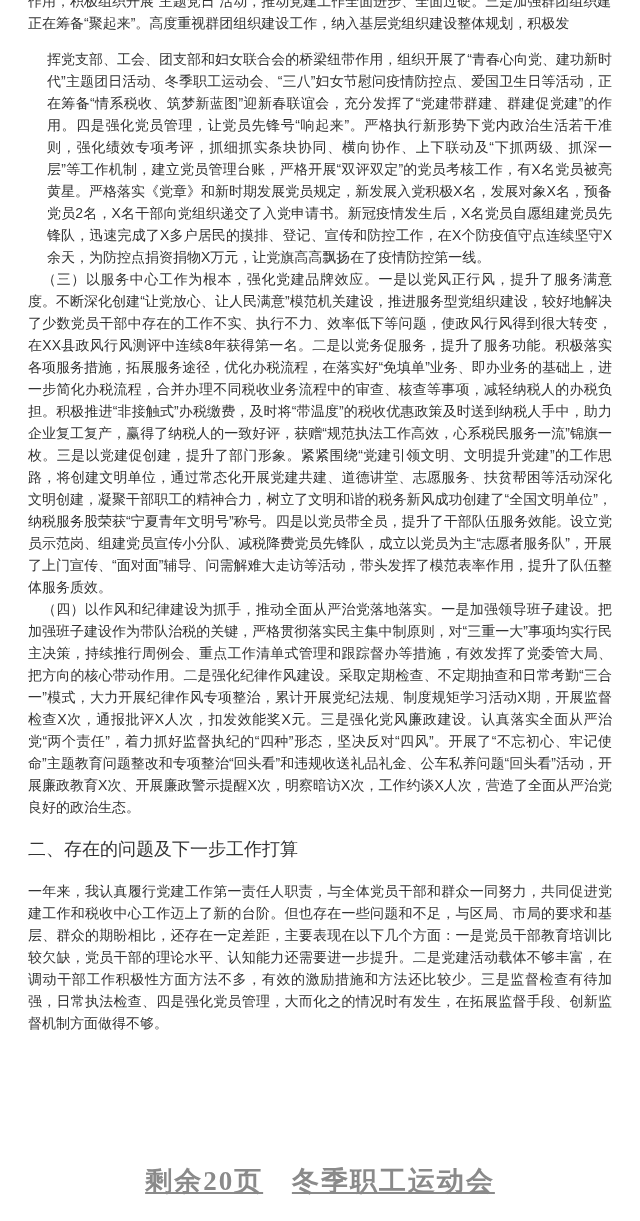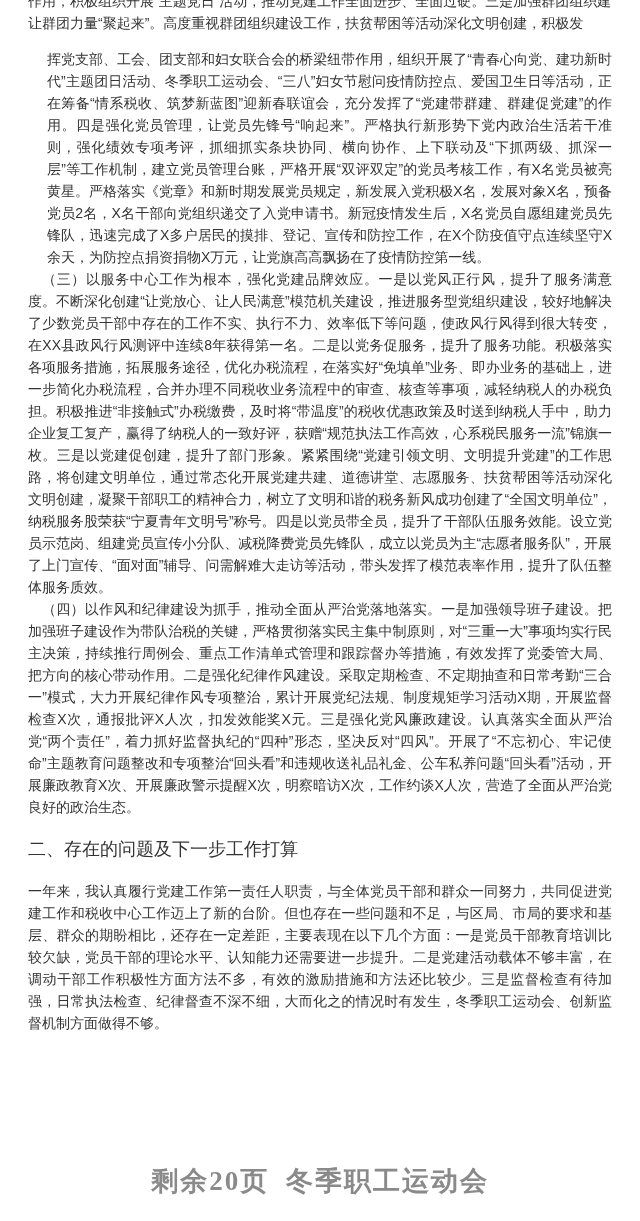--- a/index.html
+++ b/index.html
@@ -42,41 +42,41 @@
     left: 0;
     right: 0;
     bottom: 22px;
     text-align: center;
     color: #8a8a8a;
     font-weight: 700;
     font-size: 27px;
     font-family: "Liberation Serif", "DejaVu Serif", serif;
     letter-spacing: 2px;
   }
-  .footer span { margin: 0 4px; }
+  .footer span { margin: 0 10px; text-decoration: underline; }
 </style>
 </head>
 <body>
 
 <div class="doc">
 
   <div class="clipped-line">
     <span class="inner">作用，积极组织开展“主题党日”活动，推动党建工作全面进步、全面过硬。三是加强群团组织建设，</span>
   </div>
 
-  <p class="para">让群团力量“聚起来”。高度重视群团组织建设工作，扶贫帮困等活动深化文明创建，积极发</p>
+  <p class="para">正在筹备“聚起来”。高度重视群团组织建设工作，纳入基层党组织建设整体规划，积极发</p>
 
   <p class="para gap-top">挥党支部、工会、团支部和妇女联合会的桥梁纽带作用，组织开展了“青春心向党、建功新时代”主题团日活动、冬季职工运动会、“三八”妇女节慰问疫情防控点、爱国卫生日等活动，正在筹备“情系税收、筑梦新蓝图”迎新春联谊会，充分发挥了“党建带群建、群建促党建”的作用。四是强化党员管理，让党员先锋号“响起来”。严格执行新形势下党内政治生活若干准则，强化绩效专项考评，抓细抓实条块协同、横向协作、上下联动及“下抓两级、抓深一层”等工作机制，建立党员管理台账，严格开展“双评双定”的党员考核工作，有X名党员被亮黄星。严格落实《党章》和新时期发展党员规定，新发展入党积极X名，发展对象X名，预备党员2名，X名干部向党组织递交了入党申请书。新冠疫情发生后，X名党员自愿组建党员先锋队，迅速完成了X多户居民的摸排、登记、宣传和防控工作，在X个防疫值守点连续坚守X余天，为防控点捐资捐物X万元，让党旗高高飘扬在了疫情防控第一线。</p>
 
   <p class="para indent">（三）以服务中心工作为根本，强化党建品牌效应。一是以党风正行风，提升了服务满意度。不断深化创建“让党放心、让人民满意”模范机关建设，推进服务型党组织建设，较好地解决了少数党员干部中存在的工作不实、执行不力、效率低下等问题，使政风行风得到很大转变，在XX县政风行风测评中连续8年获得第一名。二是以党务促服务，提升了服务功能。积极落实各项服务措施，拓展服务途径，优化办税流程，在落实好“免填单”业务、即办业务的基础上，进一步简化办税流程，合并办理不同税收业务流程中的审查、核查等事项，减轻纳税人的办税负担。积极推进“非接触式”办税缴费，及时将“带温度”的税收优惠政策及时送到纳税人手中，助力企业复工复产，赢得了纳税人的一致好评，获赠“规范执法工作高效，心系税民服务一流”锦旗一枚。三是以党建促创建，提升了部门形象。紧紧围绕“党建引领文明、文明提升党建”的工作思路，将创建文明单位，通过常态化开展党建共建、道德讲堂、志愿服务、扶贫帮困等活动深化文明创建，凝聚干部职工的精神合力，树立了文明和谐的税务新风成功创建了“全国文明单位”，纳税服务股荣获“宁夏青年文明号”称号。四是以党员带全员，提升了干部队伍服务效能。设立党员示范岗、组建党员宣传小分队、减税降费党员先锋队，成立以党员为主“志愿者服务队”，开展了上门宣传、“面对面”辅导、问需解难大走访等活动，带头发挥了模范表率作用，提升了队伍整体服务质效。</p>
 
   <p class="para indent">（四）以作风和纪律建设为抓手，推动全面从严治党落地落实。一是加强领导班子建设。把加强班子建设作为带队治税的关键，严格贯彻落实民主集中制原则，对“三重一大”事项均实行民主决策，持续推行周例会、重点工作清单式管理和跟踪督办等措施，有效发挥了党委管大局、把方向的核心带动作用。二是强化纪律作风建设。采取定期检查、不定期抽查和日常考勤“三合一”模式，大力开展纪律作风专项整治，累计开展党纪法规、制度规矩学习活动X期，开展监督检查X次，通报批评X人次，扣发效能奖X元。三是强化党风廉政建设。认真落实全面从严治党“两个责任”，着力抓好监督执纪的“四种”形态，坚决反对“四风”。开展了“不忘初心、牢记使命”主题教育问题整改和专项整治“回头看”和违规收送礼品礼金、公车私养问题“回头看”活动，开展廉政教育X次、开展廉政警示提醒X次，明察暗访X次，工作约谈X人次，营造了全面从严治党良好的政治生态。</p>
 
   <h2 class="section-heading">二、存在的问题及下一步工作打算</h2>
 
-  <p class="para">一年来，我认真履行党建工作第一责任人职责，与全体党员干部和群众一同努力，共同促进党建工作和税收中心工作迈上了新的台阶。但也存在一些问题和不足，与区局、市局的要求和基层、群众的期盼相比，还存在一定差距，主要表现在以下几个方面：一是党员干部教育培训比较欠缺，党员干部的理论水平、认知能力还需要进一步提升。二是党建活动载体不够丰富，在调动干部工作积极性方面方法不多，有效的激励措施和方法还比较少。三是监督检查有待加强，日常执法检查、纪律督查不深不细，大而化之的情况时有发生，冬季职工运动会、创新监督机制方面做得不够。</p>
+  <p class="para">一年来，我认真履行党建工作第一责任人职责，与全体党员干部和群众一同努力，共同促进党建工作和税收中心工作迈上了新的台阶。但也存在一些问题和不足，与区局、市局的要求和基层、群众的期盼相比，还存在一定差距，主要表现在以下几个方面：一是党员干部教育培训比较欠缺，党员干部的理论水平、认知能力还需要进一步提升。二是党建活动载体不够丰富，在调动干部工作积极性方面方法不多，有效的激励措施和方法还比较少。三是监督检查有待加强，日常执法检查、四是强化党员管理，大而化之的情况时有发生，在拓展监督手段、创新监督机制方面做得不够。</p>
 
 </div>
 
 <div class="footer">
   <span>剩余20页</span>
   <span>冬季职工运动会</span>
 </div>
 
 </body></html>

